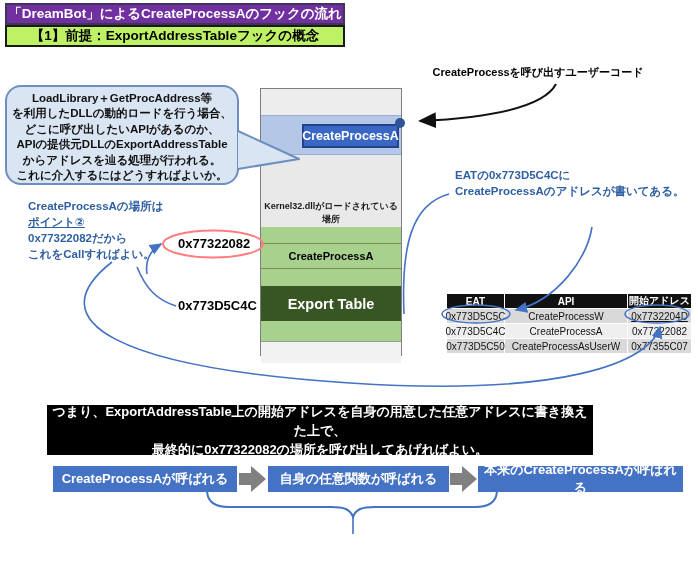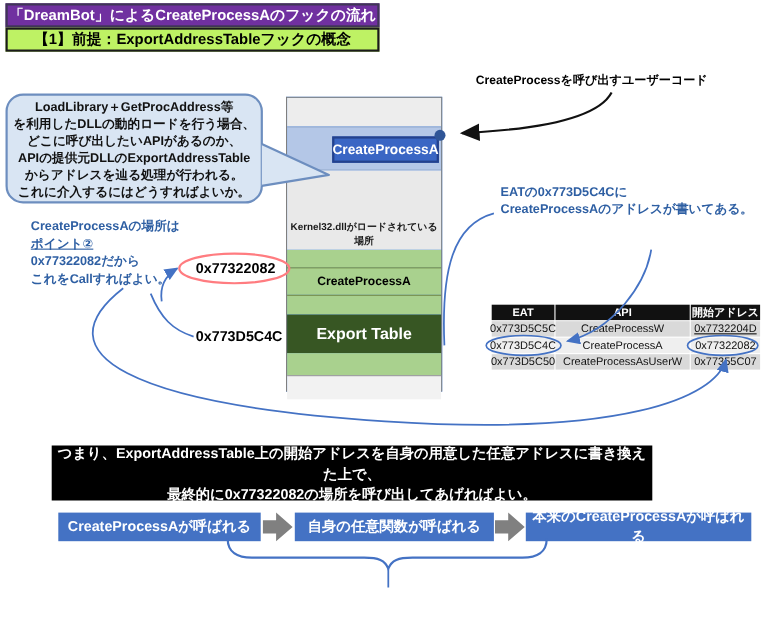--- a/index.html
+++ b/index.html
@@ -10,21 +10,21 @@
   
   .title1{left:5px;top:3px;width:340px;height:22px;background:#7030A0;border:2px solid #3F3556;
           color:#fff;font-weight:bold;font-size:13.5px;}
   .title2{left:5px;top:25px;width:340px;height:22px;background:#bef264;border:2px solid #1a1a1a;
           color:#000;font-weight:bold;font-size:13.5px;}
   
   .bubble{left:5px;top:85px;width:234px;height:100px;background:#D9E5F3;border:2px solid #6D8EBF;
           border-radius:16px;color:#111;font-weight:bold;font-size:11.5px;line-height:15.4px;
           text-align:center;padding-top:4px;}
   
-  .mem{left:260px;top:88px;width:142px;height:268px;border:1.5px solid #7F7F7F;background:#3b82f6;}
+  .mem{left:260px;top:88px;width:142px;height:268px;border:1.5px solid #7F7F7F;background:#b91c1c;}
   .ms{width:100%;box-sizing:border-box;}
   .ms1{height:26px;background:#EDEDED;}
   .ms2{height:40px;background:#B4C7E7;border-top:1px solid #98AECF;border-bottom:1px solid #98AECF;}
   .ms3{height:72px;background:#E9E9E9;position:relative;}
   .ms3 .k32{position:absolute;bottom:1px;left:0;width:100%;text-align:center;
             font-size:9px;font-weight:bold;color:#1a1a1a;}
   .ms4{height:16px;background:#A9D18E;}
   .ms5{height:25px;background:#A9D18E;border-top:1px solid #77904F;
        font-weight:bold;font-size:11px;color:#000;}
   .ms6{height:18px;background:#A9D18E;border-top:1px solid #77904F;}
@@ -39,21 +39,21 @@
   .pt{color:#2E5FA3;font-weight:bold;font-size:11.5px;line-height:16px;}
   .pt1{left:455px;top:167px;}
   .pt2{left:28px;top:198px;}
   .u{text-decoration:underline;}
   .addr{color:#000;font-weight:bold;font-size:13px;}
   .addr1{left:178px;top:236px;}
   .addr2{left:178px;top:298px;}
   
   .eattbl{left:447px;top:277px;width:243px;display:grid;
           grid-template-columns:57px 122px 63px;gap:1px;background:#fff;}
-  .eattbl .hc{background:#111;color:#fff;font-weight:bold;font-size:10px;height:14px;}
+  .eattbl .hc{background:#111;color:#fff;font-weight:bold;font-size:10px;height:14px;margin-top:17px;}
   .eattbl .c{font-size:10px;color:#111;height:14px;}
   .rA{background:#D9D9D9;}
   .rB{background:#EFEFEF;}
   .undl{text-decoration:underline;}
   
   .sumbar{left:47px;top:405px;width:546px;height:50px;background:#000;color:#fff;
           font-weight:bold;font-size:13px;line-height:19px;flex-direction:column;}
   
   .flowbox{top:466px;height:26px;background:#4472C4;color:#fff;font-weight:bold;font-size:13px;}
   .fb1{left:53px;width:184px;}

